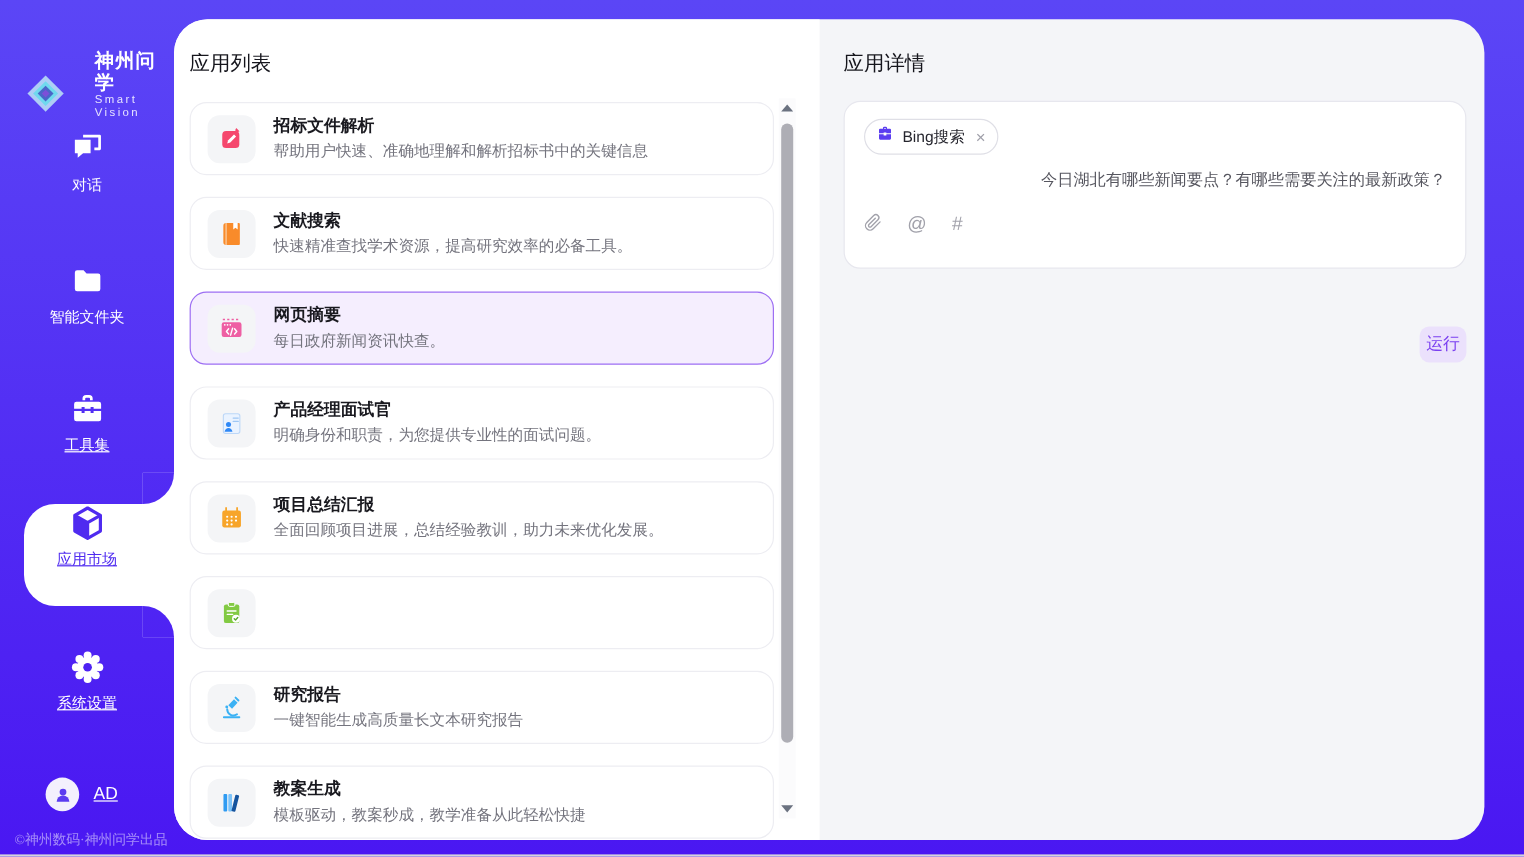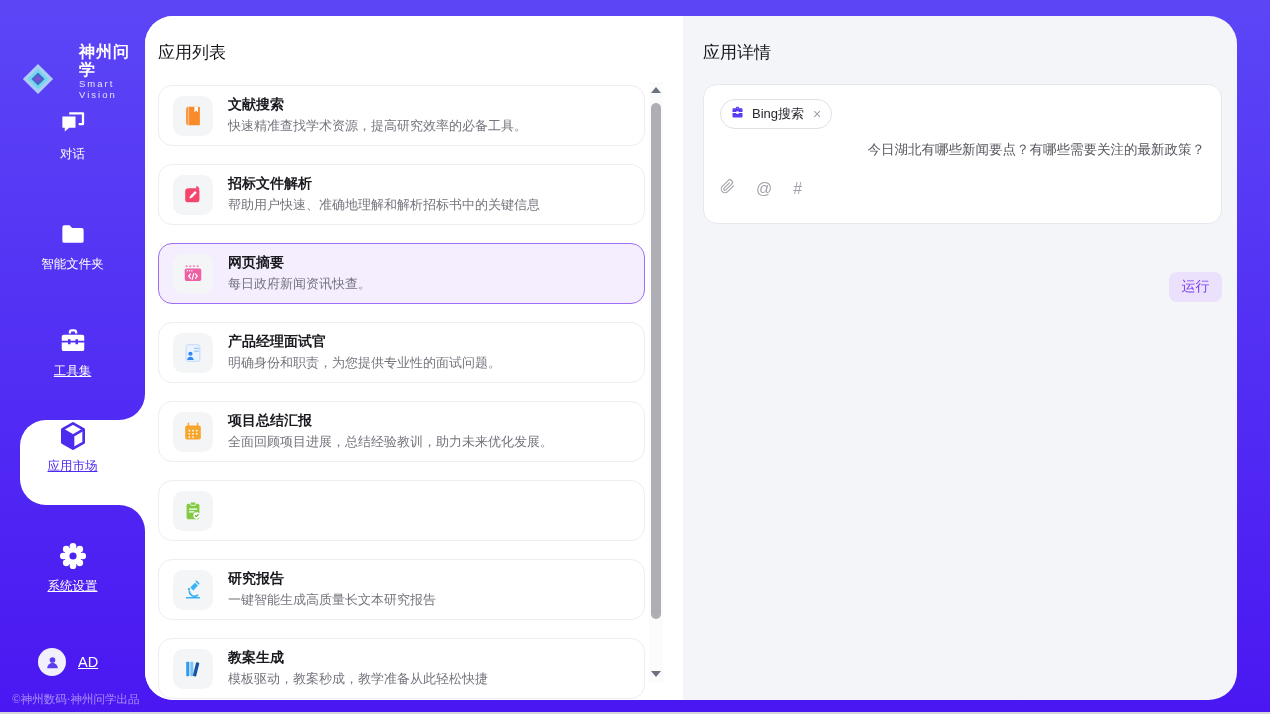--- a/index.html
+++ b/index.html
@@ -42,21 +42,21 @@
   .detail-panel { flex:1; padding:25px 15px 0 20px; position:relative; }
   .detail-card { margin-top:20px; height:140px; background:#fff; border:1px solid #e7e7ee;
     border-radius:14px; padding:14px 16px; display:flex; flex-direction:column;text-align:right; }
   .tag { display:inline-flex; align-items:center; gap:7px; height:30px; padding:0 10px 0 9px;
     border:1px solid #dfdfe6; border-radius:16px; background:#fff; align-self:flex-start; }
   .tag-label { font-size:13px; color:#26262e; }
   .tag-close { font-size:14px; color:#a0a0aa; cursor:pointer; margin-left:2px; line-height:1; }
   .query { margin-top:12px; font-size:13.5px; color:#56565f; }
   .attach-row { margin-top:auto; margin-bottom:10px; display:flex; align-items:center; gap:21px; color:#a2a2ab; }
   .attach-row .glyph { font-size:16px; cursor:pointer; }
-  .run-btn { position:absolute; top:256px; right:15px; width:53px; height:30px;
+  .run-btn { position:absolute; top:256px; right:15px; width:39px; height:30px;
     background:#ebe1fc; color:#7b40f0; font-size:14px; border:none; border-radius:8px;
     cursor:pointer; font-family:inherit; }
 
   
   .sidebar { position:absolute; left:0; top:0; width:145px; height:714px; z-index:3; }
   .logo { position:absolute; left:21px; top:15px; display:flex; align-items:flex-end; gap:24px;margin-top:28px; }
   .logo-text-cn { font-size:16px; font-weight:700; color:#fff; letter-spacing:1px; line-height:1.1; }
   .logo-text-en { font-size:9.5px; color:#e6e3ff; letter-spacing:2px; }
 
   .nav-item { position:absolute; left:0; width:145px; text-align:center; color:#fff; cursor:pointer; }
@@ -186,42 +186,42 @@
 <div class="main">
 
   <div class="app-panel">
     <div class="panel-title">应用列表</div>
 
     <div class="list">
 
       <div class="card">
         <div class="app-icon">
           <svg width="22" height="22" viewBox="0 0 24 24">
+            <path d="M16.2 1.8l3 3-2.2 1-1.8-2z" fill="#f5476d"></path>
+            <rect x="3.5" y="4.5" width="15.5" height="15.5" rx="3.5" fill="#f5476d"></rect>
+            <path d="M8 15.8l.9-2.8 5.3-5.3 1.9 1.9-5.3 5.3z" fill="#fff"></path>
+          </svg>
+        </div>
+        <div>
+          <div class="card-title">招标文件解析</div>
+          <div class="card-desc">帮助用户快速、准确地理解和解析招标书中的关键信息</div>
+        </div>
+      </div>
+
+      <div class="card">
+        <div class="app-icon">
+          <svg width="22" height="22" viewBox="0 0 24 24">
             <path d="M4.5 4.5A2.5 2.5 0 017 2h11.5a1 1 0 011 1v18a1 1 0 01-1 1H7a2.5 2.5 0 01-2.5-2.5z" fill="#f98b2a"></path>
             <path d="M7 2v20" stroke="#fbc18c" stroke-width="1.4"></path>
             <path d="M13.5 2v6l2-1.6 2 1.6V2z" fill="#fff"></path>
           </svg>
         </div>
         <div>
           <div class="card-title">文献搜索</div>
           <div class="card-desc">快速精准查找学术资源，提高研究效率的必备工具。</div>
-        </div>
-      </div>
-
-      <div class="card">
-        <div class="app-icon">
-          <svg width="22" height="22" viewBox="0 0 24 24">
-            <path d="M16.2 1.8l3 3-2.2 1-1.8-2z" fill="#f5476d"></path>
-            <rect x="3.5" y="4.5" width="15.5" height="15.5" rx="3.5" fill="#f5476d"></rect>
-            <path d="M8 15.8l.9-2.8 5.3-5.3 1.9 1.9-5.3 5.3z" fill="#fff"></path>
-          </svg>
-        </div>
-        <div>
-          <div class="card-title">招标文件解析</div>
-          <div class="card-desc">帮助用户快速、准确地理解和解析招标书中的关键信息</div>
         </div>
       </div>
 
       <div class="card selected">
         <div class="app-icon">
           <svg width="22" height="22" viewBox="0 0 24 24">
             <path d="M4 3.5h16" stroke="#ee5fa3" stroke-width="1.4" stroke-dasharray="2 2"></path>
             <rect x="3" y="6" width="18" height="13.5" rx="2" fill="#ee5fa3"></rect>
             <circle cx="5.8" cy="8.4" r=".8" fill="#fff"></circle>
               <circle cx="8.3" cy="8.4" r=".8" fill="#fff"></circle>

